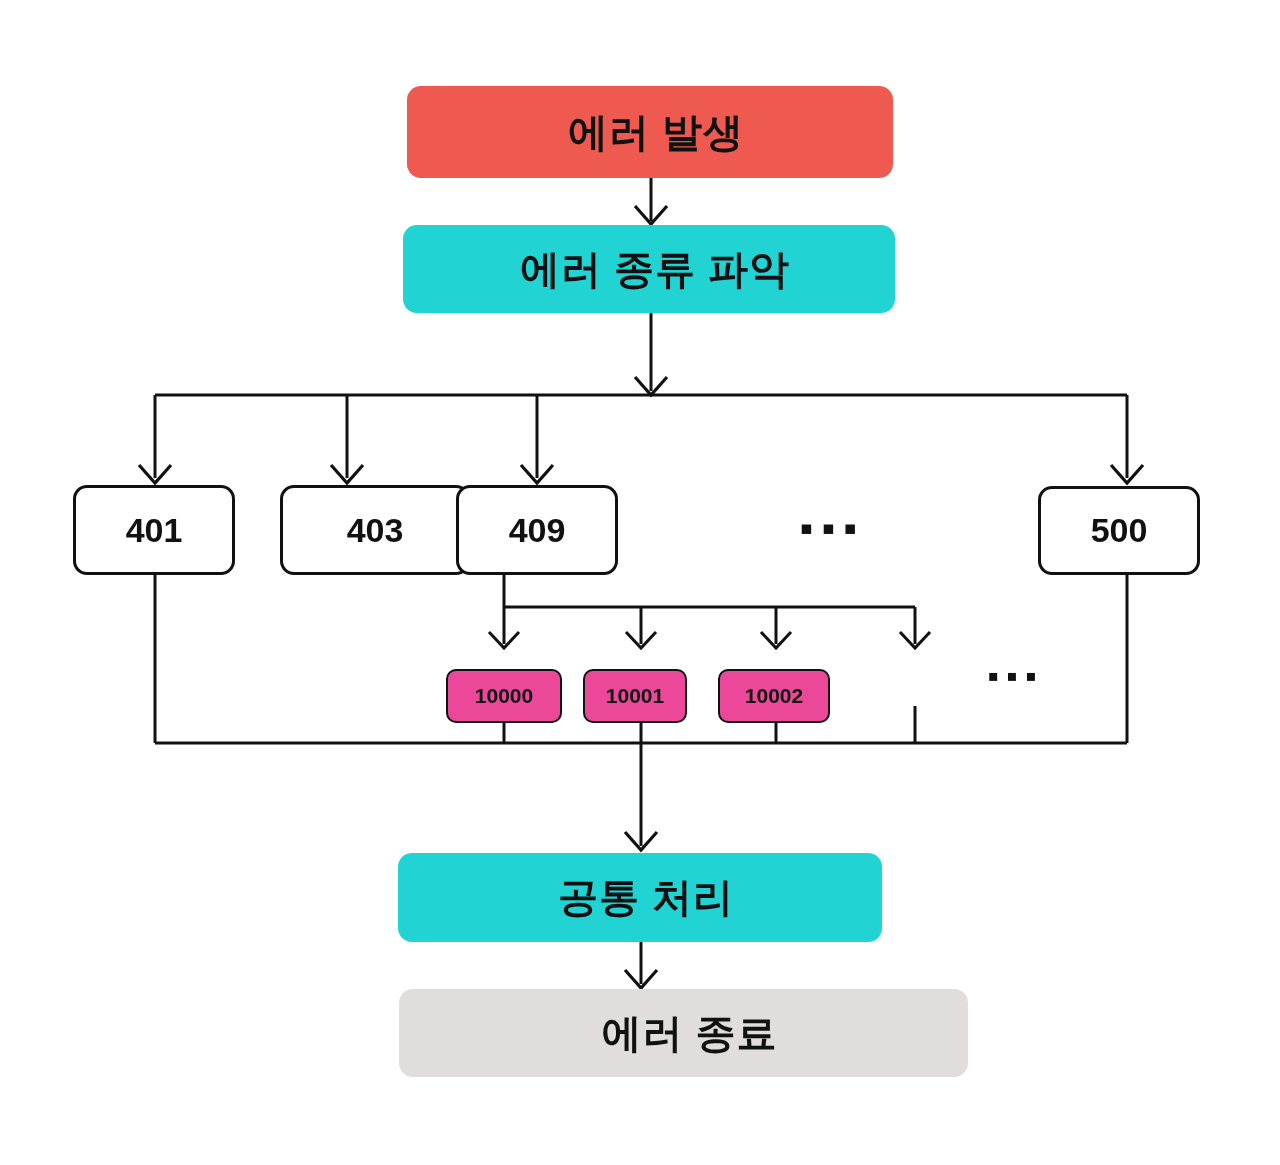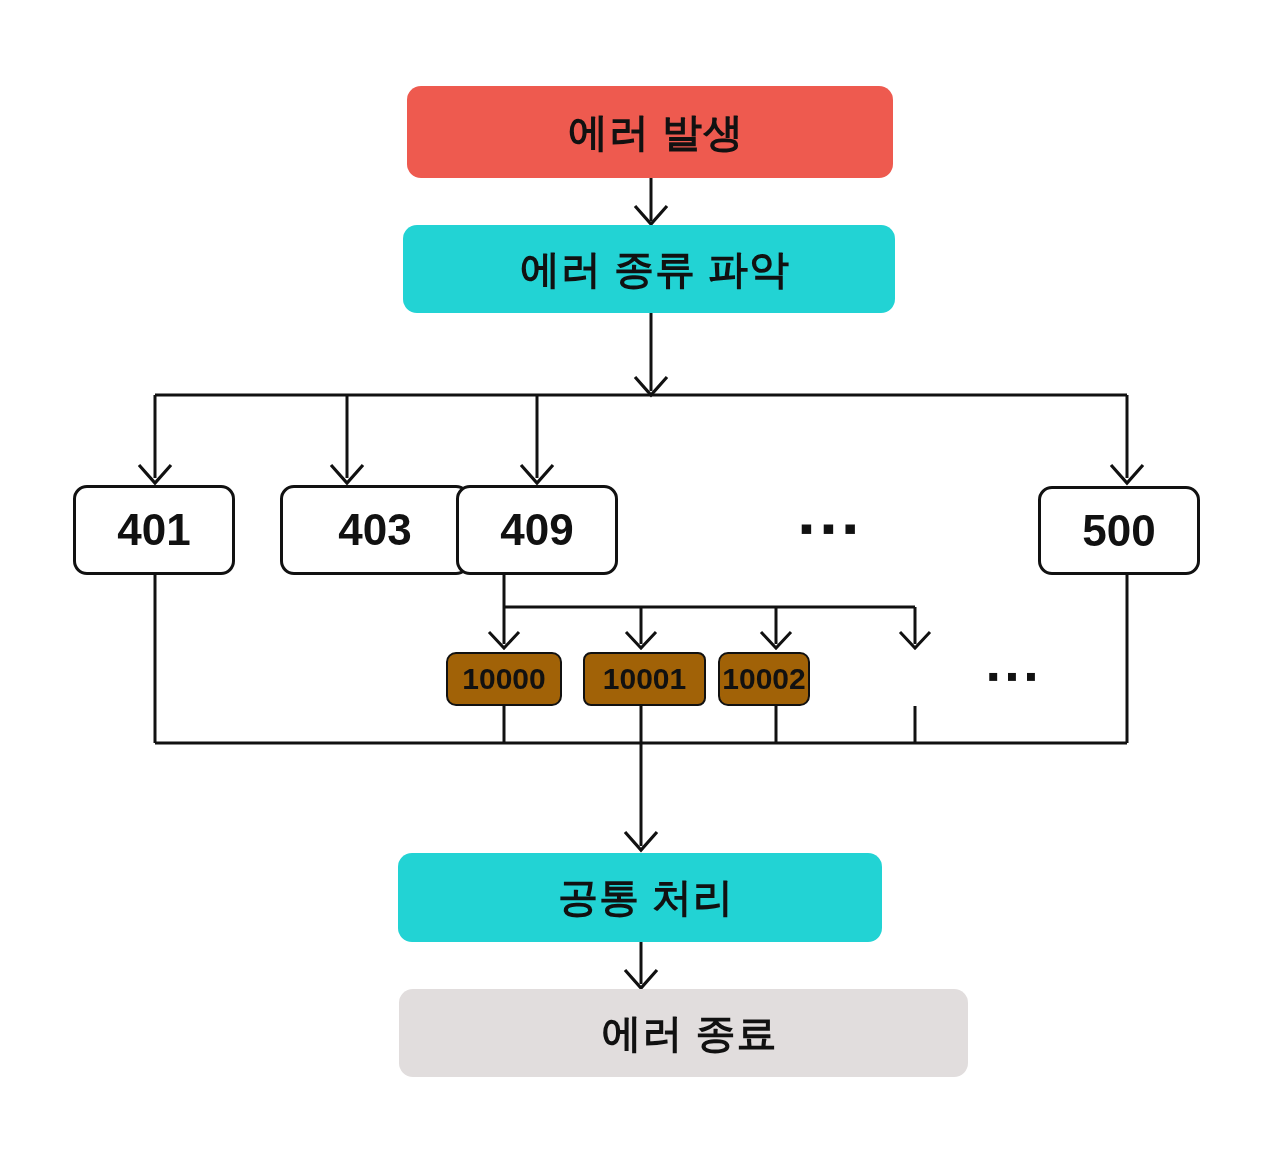--- a/index.html
+++ b/index.html
@@ -39,50 +39,51 @@
     letter-spacing: 1px;
     padding-left: 12px;
   }
   .fill-red   { background: #ee5a4f; }
   .fill-teal  { background: #22d3d4; }
   .fill-gray  { background: #e1dddd; }
   .code {
     background: #ffffff;
     border: 3px solid #111111;
     border-radius: 14px;
-    font-size: 44px;
+    font-size: 34px;
     font-weight: 600;
   }
   .subcode {
-    background: #a16207;
+    background: #ec4899;
     border: 2.5px solid #111111;
     border-radius: 10px;
-    font-size: 30px;
+    font-size: 21px;
     font-weight: 600;
+    margin-top: 17px;
   }
   .dots {
     position: absolute;
     z-index: 1;
     font-family: "DejaVu Sans", sans-serif;
     font-size: 19px;
     letter-spacing: 9px;
     color: #111111;
     line-height: 1;
   }
   
   .pos-start    { left: 407px;  top: 86px;  width: 486px; height: 92px; }
   .pos-classify { left: 403px;  top: 225px; width: 492px; height: 88px; }
   .pos-401      { left: 73px;   top: 485px; width: 162px; height: 90px; }
   .pos-403      { left: 280px;  top: 485px; width: 190px; height: 90px; }
   .pos-409      { left: 456px;  top: 485px; width: 162px; height: 90px; }
   .pos-500      { left: 1038px; top: 486px; width: 162px; height: 89px; }
   .pos-dots1    { left: 800px;  top: 518px; }
   .pos-10000    { left: 446px;  top: 652px; width: 116px; height: 54px; }
-  .pos-10001    { left: 583px;  top: 652px; width: 123px; height: 54px; border-radius: 8px; }
-  .pos-10002    { left: 718px;  top: 652px; width: 92px; height: 54px; }
+  .pos-10001    { left: 583px;  top: 652px; width: 104px; height: 54px; }
+  .pos-10002    { left: 718px;  top: 652px; width: 112px; height: 54px; }
   .pos-10003    { left: 857px;  top: 652px; width: 116px; height: 54px; }
   .pos-dots2    { left: 988px;  top: 668px; }
   .pos-common   { left: 398px;  top: 853px; width: 484px; height: 89px; }
   .pos-end      { left: 399px;  top: 989px; width: 569px; height: 88px; }
 </style>
 </head>
 <body>
 
 <div class="canvas">
 

